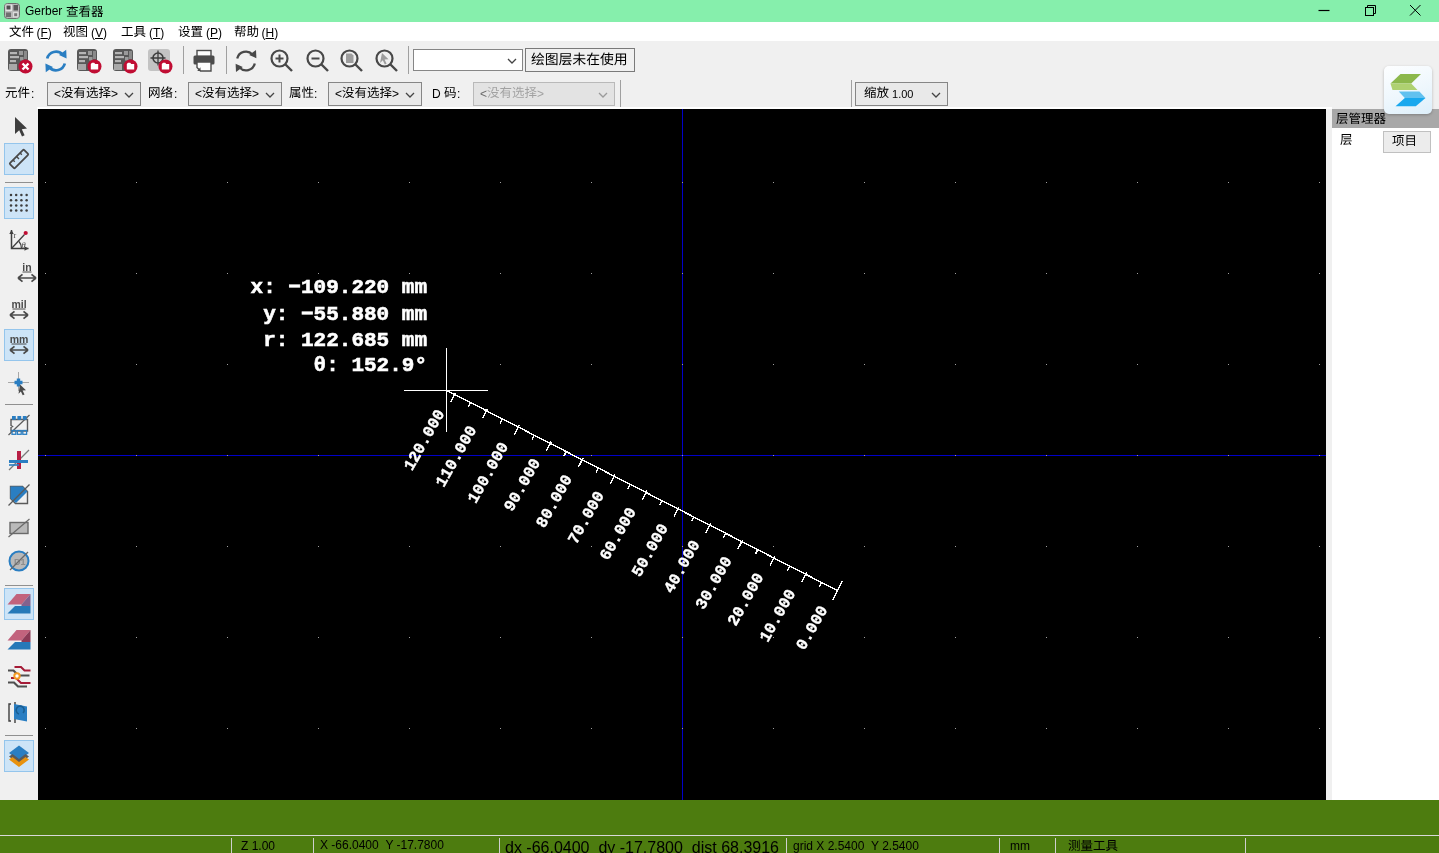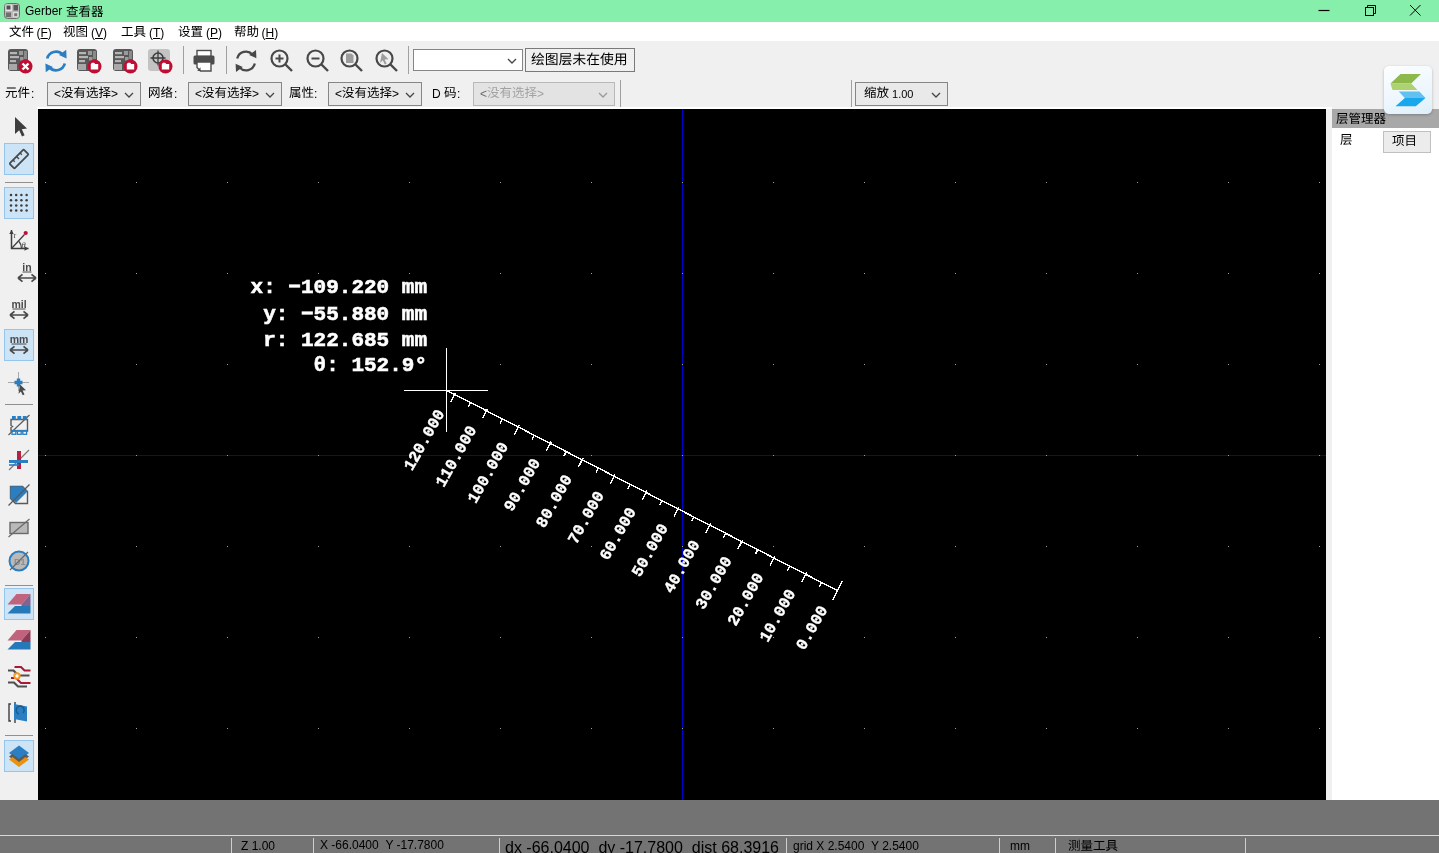--- a/index.html
+++ b/index.html
@@ -554,21 +554,21 @@
       </svg>
     </div>
     <div style="position:absolute;left:14px;top:24px">
       <svg width="12" height="16" viewBox="0 0 12 16" style="display:block">
         <g fill="#000">
           <use href="#u5c42" transform="translate(0.0,11.0) scale(0.0125)"></use>
         </g>
       </svg>
     </div>
   </div>
-<div class="abs" style="left:0;top:800px;width:1439px;height:53px;background:#737373">
+<div class="abs" style="left:0;top:800px;width:1439px;height:53px;background:#4d7c0f">
     <div class="abs" style="left:0;top:35px;width:1439px;height:1px;background:#d9d9d9"></div>
     <div class="abs" style="left:231px;top:38px;width:1px;height:15px;background:#cfcfcf"></div>
     <div class="abs" style="left:312.6px;top:38px;width:1px;height:15px;background:#cfcfcf"></div>
     <div class="abs" style="left:499.4px;top:38px;width:1px;height:15px;background:#cfcfcf"></div>
     <div class="abs" style="left:786px;top:38px;width:1px;height:15px;background:#cfcfcf"></div>
     <div class="abs" style="left:999px;top:38px;width:1px;height:15px;background:#cfcfcf"></div>
     <div class="abs" style="left:1055px;top:38px;width:1px;height:15px;background:#cfcfcf"></div>
     <div class="abs" style="left:1245px;top:38px;width:1px;height:15px;background:#cfcfcf"></div>
     <span style="left:241px;top:39px;font-size:12px;color:#000;position:absolute">Z 1.00</span>
     <span style="left:320px;top:38px;font-size:12px;color:#000;position:absolute">X -66.0400&nbsp;&nbsp;Y -17.7800</span>

